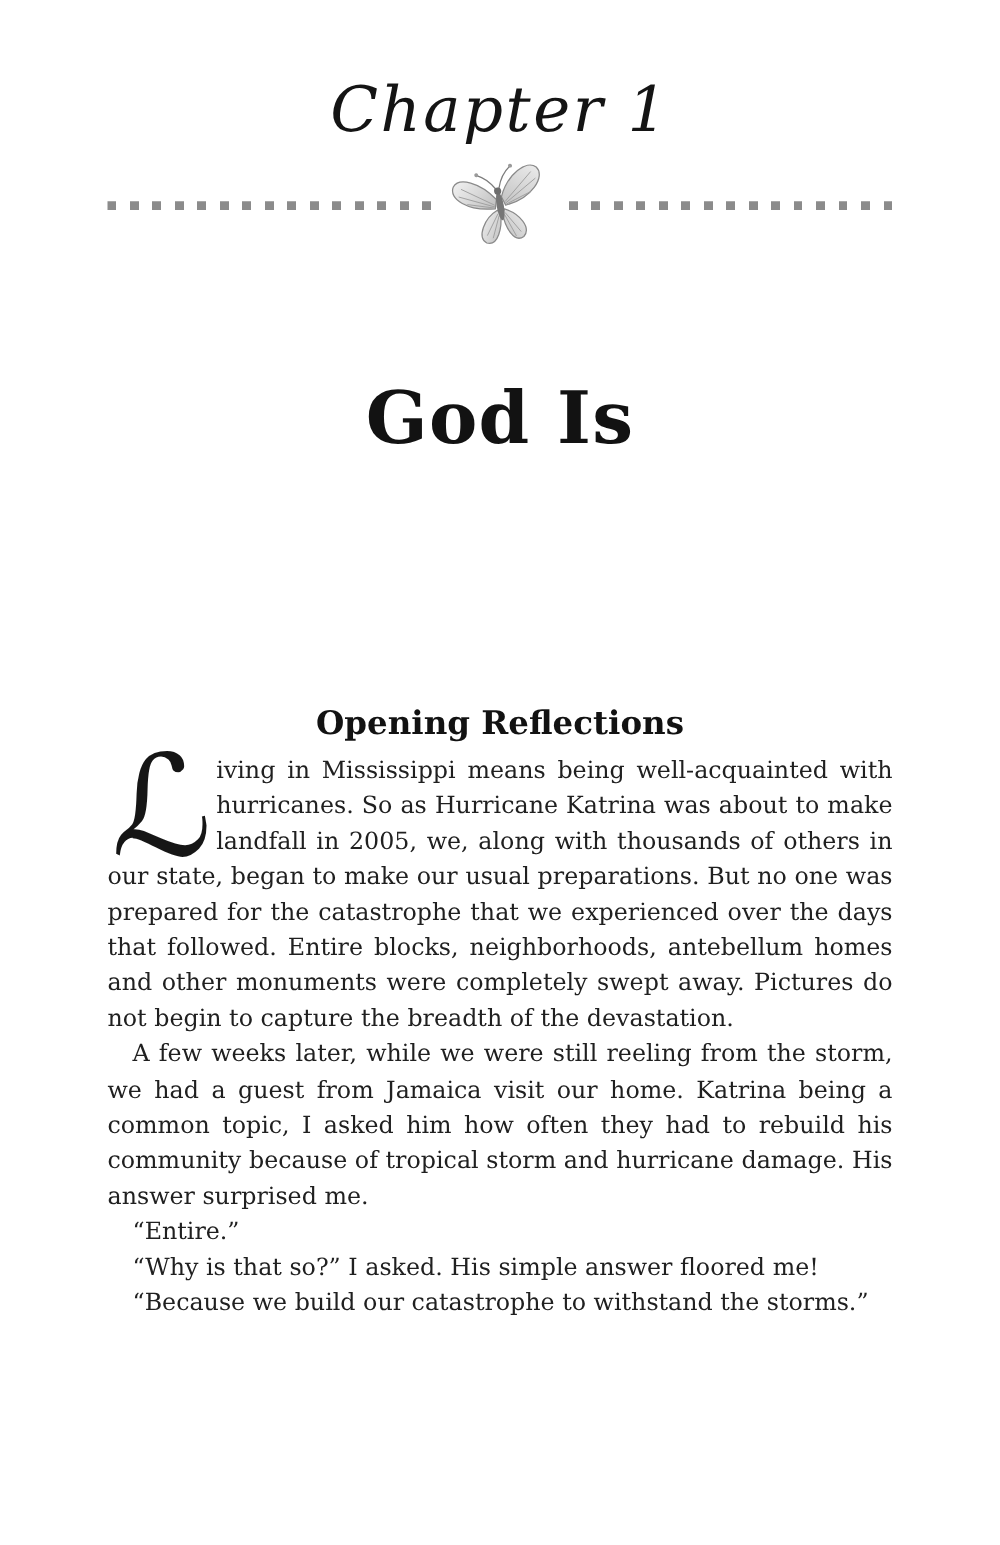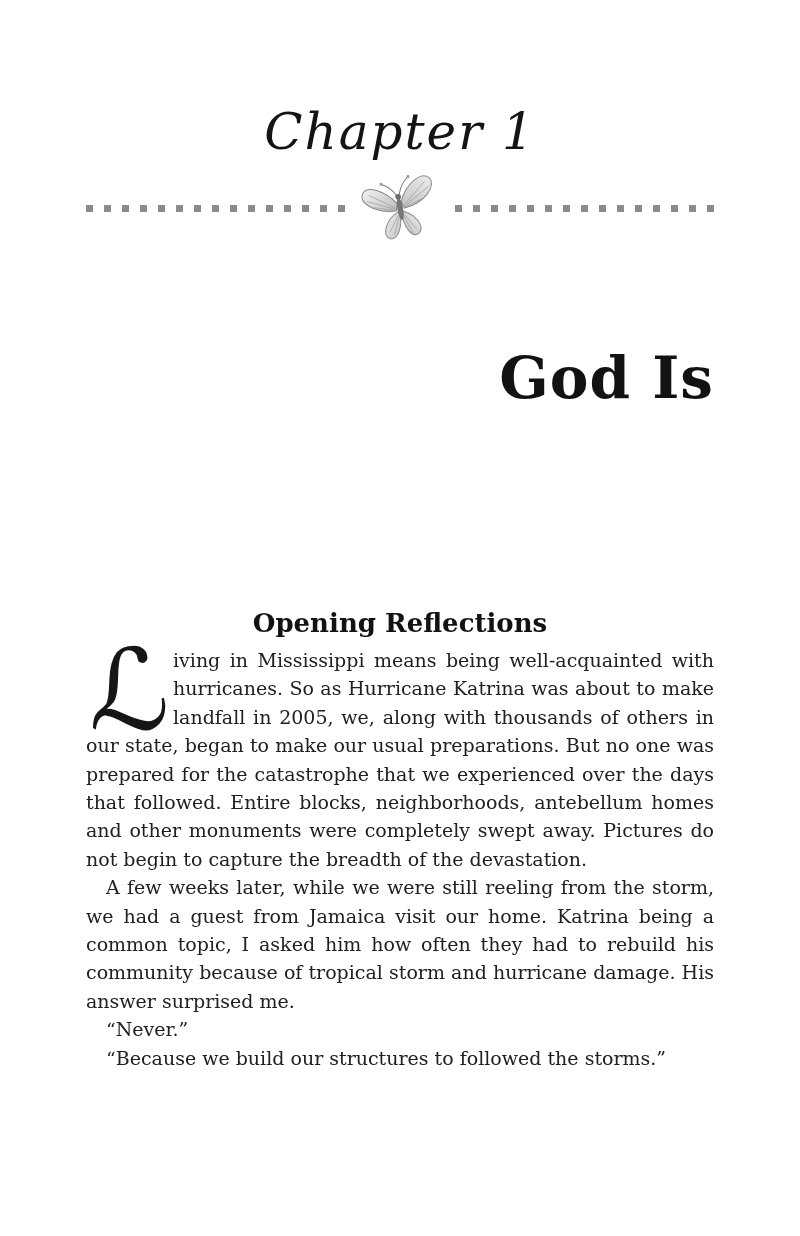--- a/index.html
+++ b/index.html
@@ -11,21 +11,21 @@
     margin: 0 auto;
     background: #ffffff;
     overflow: hidden;
     color: var(--ink, #1e1e1e);
     font-family: "DejaVu Serif", serif;
   }
   .content { padding: 0 86px; }
 
   
   .chapter-heading {
-    margin-top: 100px;
+    margin-top: 56px;
     text-align: center;
     font-family: "DejaVu Serif", serif;
     font-style: italic;
     font-weight: 400;
     font-size: 50px;
     line-height: 1.3;
     letter-spacing: 2px;
     color: #141414;
   }
 
@@ -41,21 +41,21 @@
     height: 7px;
     align-self: center;
   }
   .dot-line.left  { background: repeating-linear-gradient(to right, var(--dots,#8b8b8b) 0 7px, transparent 7px 18px); }
   .dot-line.right { background: repeating-linear-gradient(to left,  var(--dots,#8b8b8b) 0 7px, transparent 7px 18px); }
   .ornament { width: 86px; height: 76px; margin: 0 6px; flex: 0 0 auto; position: relative; top: -2px; }
 
   
   .page-title {
     margin: 98px 0 0 0;
-    text-align: right;
+    text-align: center;
     font-family: "DejaVu Serif", serif;
     font-weight: 700;
     font-size: 58px;
     line-height: 1.15;
     letter-spacing: 1px;
     color: #121212;
   }
 
   
   .section-heading {
@@ -156,19 +156,20 @@
     <h2 class="section-heading">Opening Reflections</h2>
 
     <div class="body-text">
       <p>
         <span class="drop-cap">
           <span class="glyph">ℒ</span>
         </span><span>iving in Mississippi means being well-acquainted with hurricanes. So as Hurricane Katrina was about to make landfall in 2005, we, along with thousands of others in our state, began to make our usual preparations. But no one was prepared for the catastrophe that we experienced over the days that followed. Entire blocks, neighborhoods, antebellum homes and other monuments were completely swept away. Pictures do not begin to capture the breadth of the devastation.</span>
       </p>
       <div>
           <p class="indent">A few weeks later, while we were still reeling from the storm, we had a guest from Jamaica visit our home. Katrina being a common topic, I asked him how often they had to rebuild his community because of tropical storm and hurricane damage. His answer surprised me.</p>
-          <p class="indent">“Never.”</p>
-          <p class="indent">“Because we build our structures to followed the storms.”</p>
+          <p class="indent">“Entire.”</p>
+          <p class="indent">“Why is that so?” I asked. His simple answer floored me!</p>
+          <p class="indent">“Because we build our catastrophe to withstand the storms.”</p>
         </div>
     </div>
 
   </div>
 </div>
 
 </body></html>

